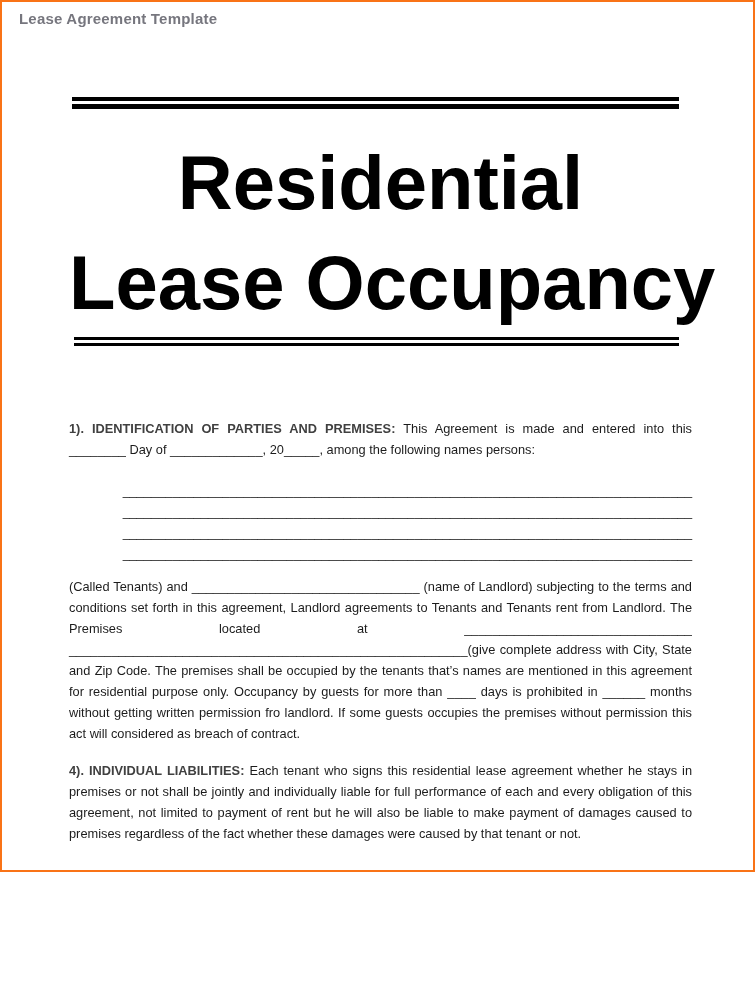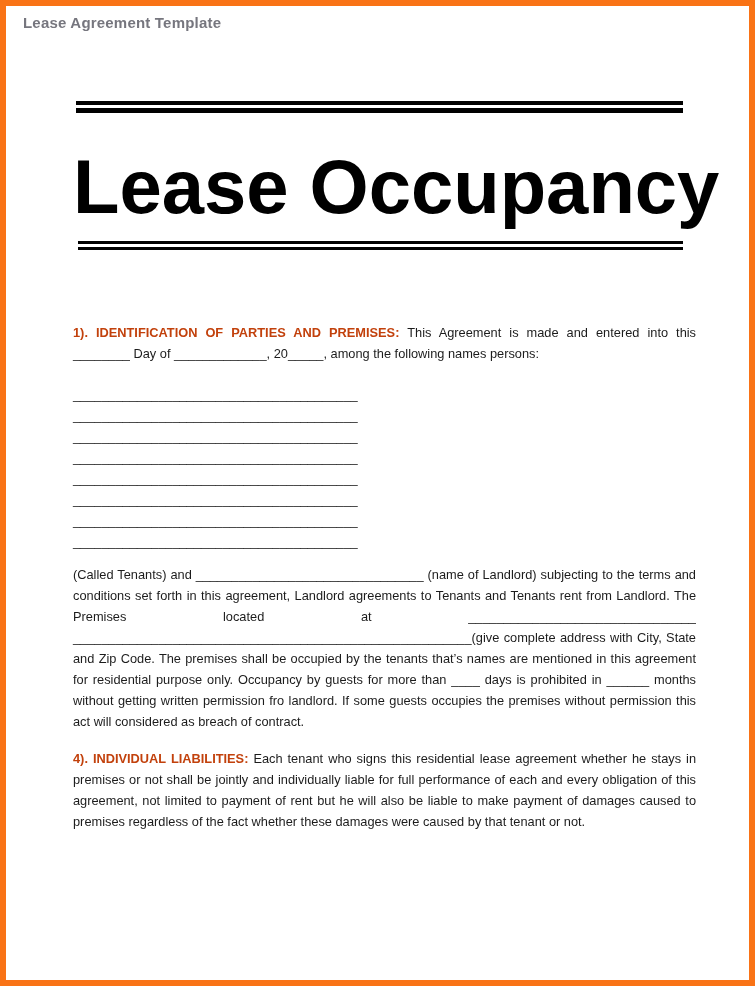--- a/index.html
+++ b/index.html
@@ -3,23 +3,23 @@
 <meta charset="utf-8">
 <style>
   html, body {
     margin: 0;
     padding: 0;
     background: #ffffff;
   }
   .page {
     position: relative;
     width: 755px;
-    height: 986px;
+    height: 872px;
     box-sizing: border-box;
-    border: 6px solid #f97316;
+    border: 2px solid #f97316;
     background: #ffffff;
     font-family: "Liberation Sans", "DejaVu Sans", sans-serif;
     overflow: hidden;
   }
   .win-title {
     margin: 8px 0 0 17px;
     font-size: 15px;
     font-weight: bold;
     color: #76767e;
     letter-spacing: 0.2px;
@@ -54,50 +54,50 @@
     border-top: 3px solid #000000;
     border-bottom: 3px solid #000000;
   }
   .para {
     margin: 0;
     font-size: 12.8px;
     line-height: 21px;
     text-align: justify;
     text-justify: inter-word;
   }
-  .para b { color: #c2410c; }
+  .para b { color: #404040; }
   .para-identification { margin-top: 72px; }
   .blank-grid {
     margin-top: 20px;
     font-size: 12.8px;
     line-height: 21px;
     color: #1c1c1c;
   }
   .blank-row {
     display: flex;
     justify-content: flex-end;
     white-space: nowrap;
-    flex-direction: column;
   }
   .para-tenants { margin-top: 12px; }
   .para-liabilities { margin-top: 16px; }
   .para-term { margin-top: 20px; }
 </style>
 </head>
 <body>
 
 <div class="page">
 
   <div class="win-title">Lease Agreement Template</div>
 
   <div class="content">
 
     <div class="rule-thick"></div>
 
     <div class="doc-title">
+      <div>Residential</div>
       <div>Lease Occupancy</div>
     </div>
 
     <div class="rule-thin"></div>
 
     <p class="para para-identification">
       <b>1). IDENTIFICATION OF PARTIES AND PREMISES:</b>
       <span>This Agreement is made and entered into this ________ Day of _____________, 20_____, among the following names persons:</span>
     </p>
 

